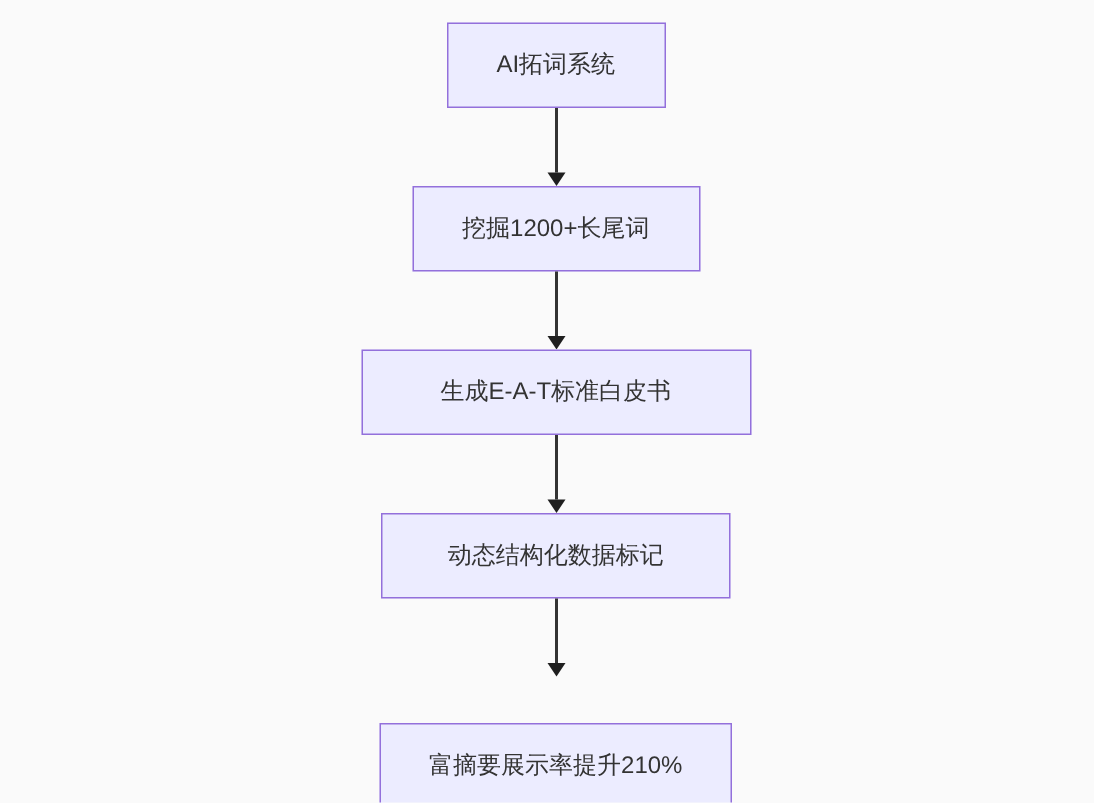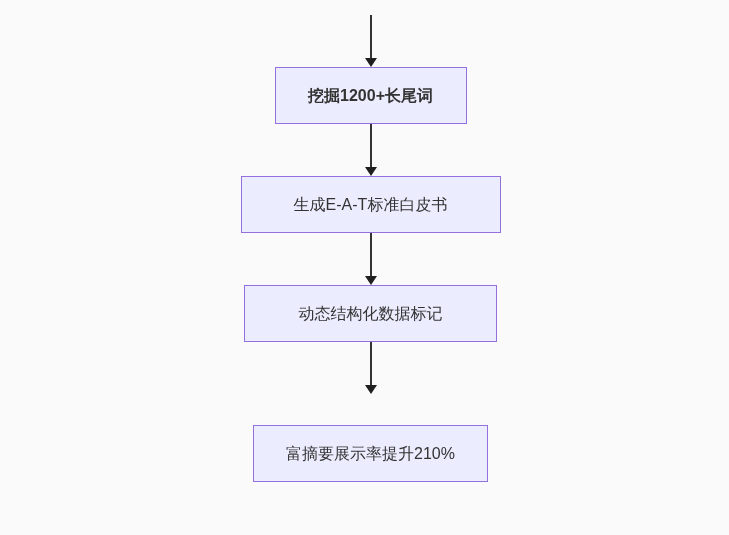--- a/index.html
+++ b/index.html
@@ -39,23 +39,23 @@
     display: flex;
     align-items: center;
     justify-content: center;
     text-align: center;
     white-space: nowrap;
     flex: 0 0 auto;
   }
 
   
   .n1 { width: 146px; }
-  .n2 { width: 192px; font-weight: bold; }
+  .n2 { width: 192px; }
   .n3 { width: 260px; }
-  .n4 { width: 253px; }
+  .n4 { width: 233px; }
   .n5 { width: 235px; margin-top: 31px; }
 
   .connector {
     height: 52px;
     display: flex;
     flex-direction: column;
     align-items: center;
     flex: 0 0 auto;
   }
 
@@ -72,20 +72,21 @@
     border-right: 6px solid transparent;
     border-top: 9px solid #1f1f1f;
   }
 </style>
 </head>
 <body>
 
 <div class="canvas">
   <div class="flow">
 
+    <div class="node n1">AI拓词系统</div>
 
     <div class="connector">
       <div class="line"></div>
       <div class="head"></div>
     </div>
 
     <div class="node n2">挖掘1200+长尾词</div>
 
     <div class="connector">
       <div class="line"></div>

